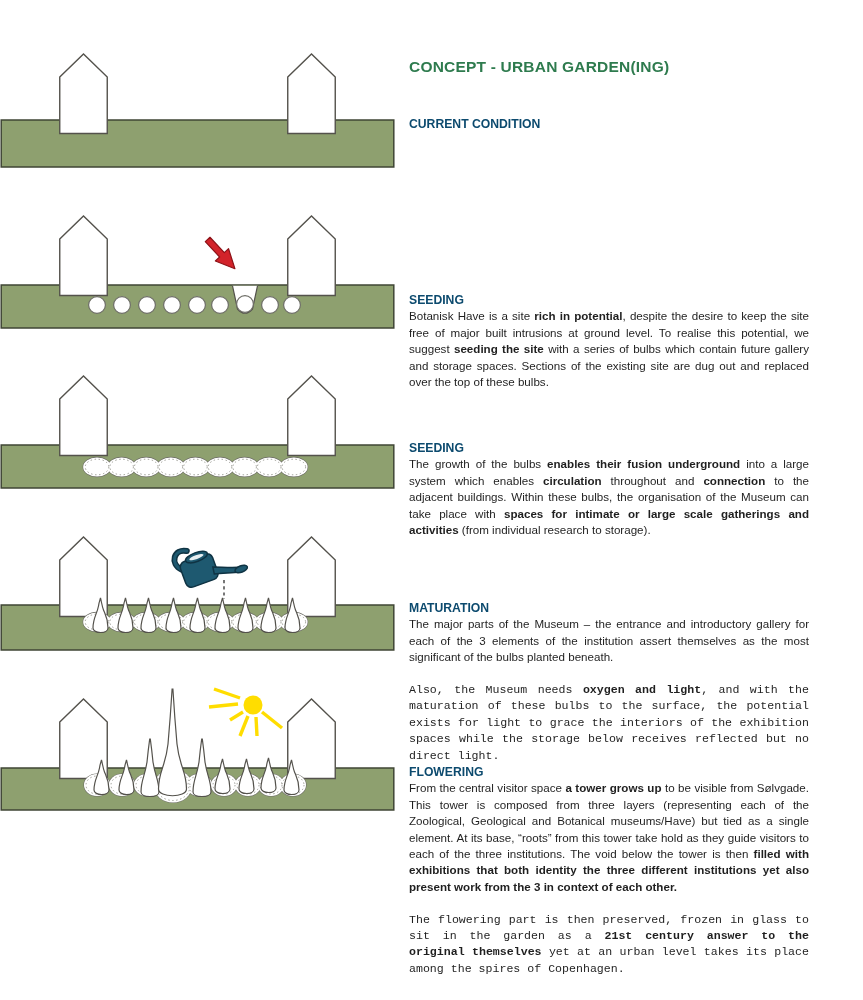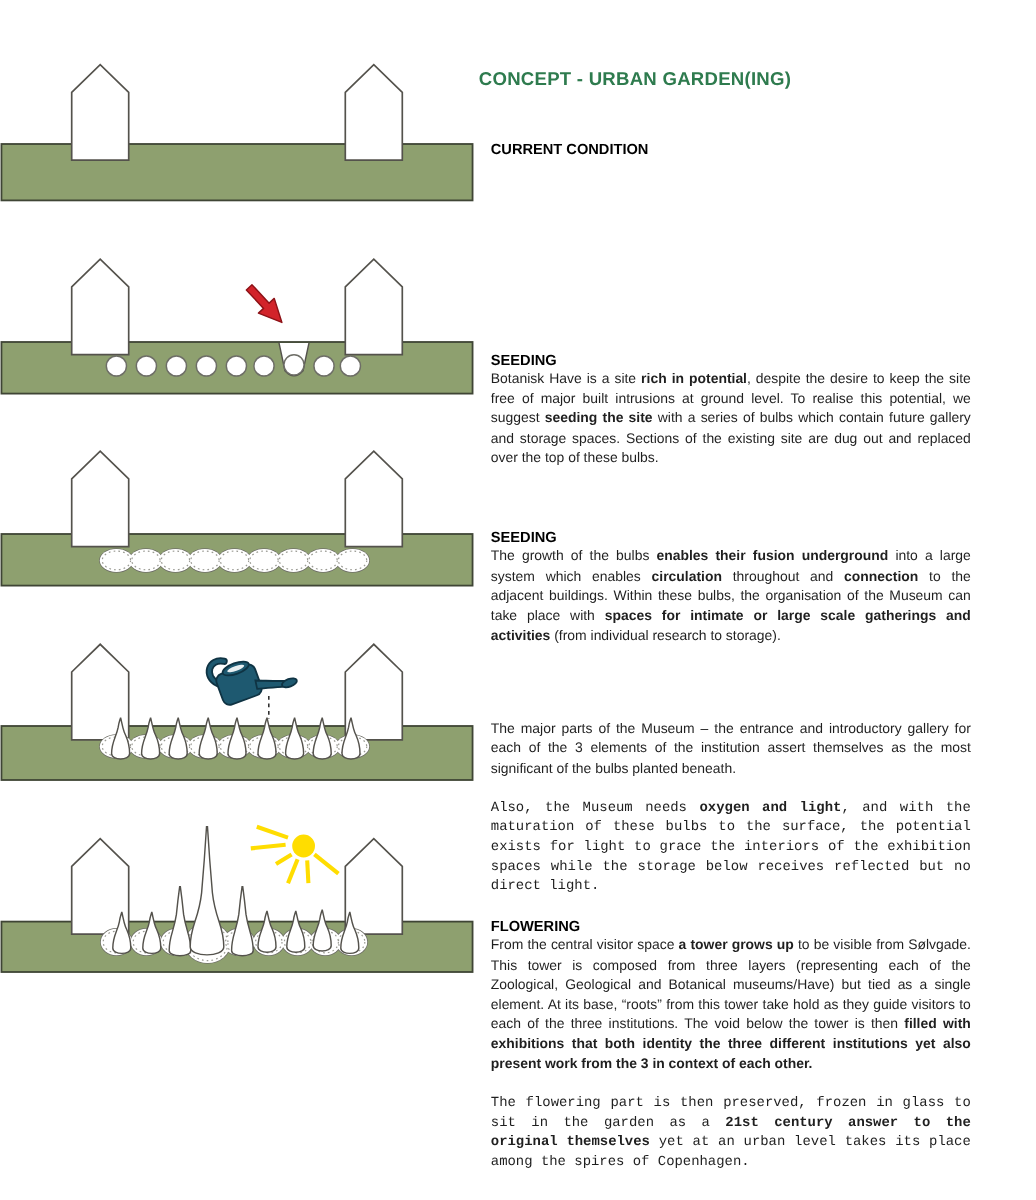--- a/index.html
+++ b/index.html
@@ -33,24 +33,24 @@
   .sprout{fill:#ffffff;stroke:var(--outline);stroke-width:1.2;}
   .arrow{fill:var(--arrow-red);stroke:var(--arrow-dark);stroke-width:1.2;stroke-linejoin:round;}
   .can-fill{fill:var(--can-teal);stroke:var(--can-dark);stroke-width:1.5;}
   .can-handle-out{fill:none;stroke:var(--can-dark);stroke-width:6;stroke-linecap:round;}
   .can-handle-in{fill:none;stroke:var(--can-teal);stroke-width:3;stroke-linecap:round;}
   .can-hl{fill:#ffffff;opacity:.9;}
   .drip{stroke:#2e2e2e;stroke-width:1.3;stroke-dasharray:3.2 3;}
   .sun-core{fill:var(--sun-yellow);}
   .sun-ray{stroke:var(--sun-yellow);stroke-width:3.4;}
 
-  .title{position:absolute;left:399px;top:58px;width:402px;
+  .title{position:absolute;left:409px;top:58px;width:402px;
     font-size:15.5px;font-weight:bold;letter-spacing:.2px;color:var(--title-green);}
   .section{position:absolute;left:409px;width:400px;color:var(--ink);}
-  .section h2{font-size:12.2px;font-weight:bold;line-height:16.4px;color:#000000;}
+  .section h2{font-size:12.2px;font-weight:bold;line-height:16.4px;color:#0c4a6e;}
   .section p{font-size:11.6px;line-height:16.4px;text-align:justify;}
   .section p + p{margin-top:16.4px;font-family:Liberation Mono, monospace;}
   .section .b{font-weight:bold;}
   .s0{top:116px;}
   .s1{top:292px;}
   .s2{top:440px;}
   .s3{top:600px;}
   .s4{top:764px;}
 </style>
 </head>
@@ -268,20 +268,21 @@
     <h2>SEEDING</h2>
     <p><span>Botanisk Have is a site </span><span class="b">rich in potential</span><span>, despite the desire to keep the site free of major built intrusions at ground level.  To realise this potential, we suggest </span><span class="b">seeding the site</span><span> with a series of bulbs which contain future gallery and storage spaces.  Sections of the existing site are dug out and replaced over the top of these bulbs.</span></p>
   </div>
 
   <div class="section s2">
     <h2>SEEDING</h2>
     <p><span>The growth of the bulbs </span><span class="b">enables their fusion underground</span><span> into a large system which enables </span><span class="b">circulation</span><span> throughout and </span><span class="b">connection</span><span> to the adjacent buildings.  Within these bulbs, the organisation of the Museum can take place with </span><span class="b">spaces for intimate or large scale gatherings and activities</span><span> (from individual research to storage).</span></p>
   </div>
 
   <div class="section s3">
+    <h2>MATURATION</h2>
     <p><span>The major parts of the Museum – the entrance and introductory gallery for each of the 3 elements of the institution assert themselves as the most significant of the bulbs planted beneath.</span></p>
     <p><span>Also, the Museum needs </span><span class="b">oxygen and light</span><span>, and with the maturation of these bulbs to the surface, the potential exists for light to grace the interiors of the exhibition spaces while the storage below receives reflected but no direct light.</span></p>
   </div>
 
   <div class="section s4">
     <h2>FLOWERING</h2>
     <p><span>From the central visitor space </span><span class="b">a tower grows up</span><span> to be visible from Sølvgade. This tower is  composed from three layers (representing each of the Zoological, Geological and Botanical museums/Have) but tied as a single element.  At its base, “roots” from this tower take hold as they guide visitors to each of the three institutions.  The void below the tower is then </span><span class="b">filled with exhibitions that both identity the three different institutions yet also present work from the 3 in context of each other.</span></p>
     <p><span>The flowering part is then preserved, frozen in glass to sit in the garden as a </span><span class="b">21st century answer to the original themselves</span><span> yet at an urban level takes its place among the spires of Copenhagen.</span></p>
   </div>
 

